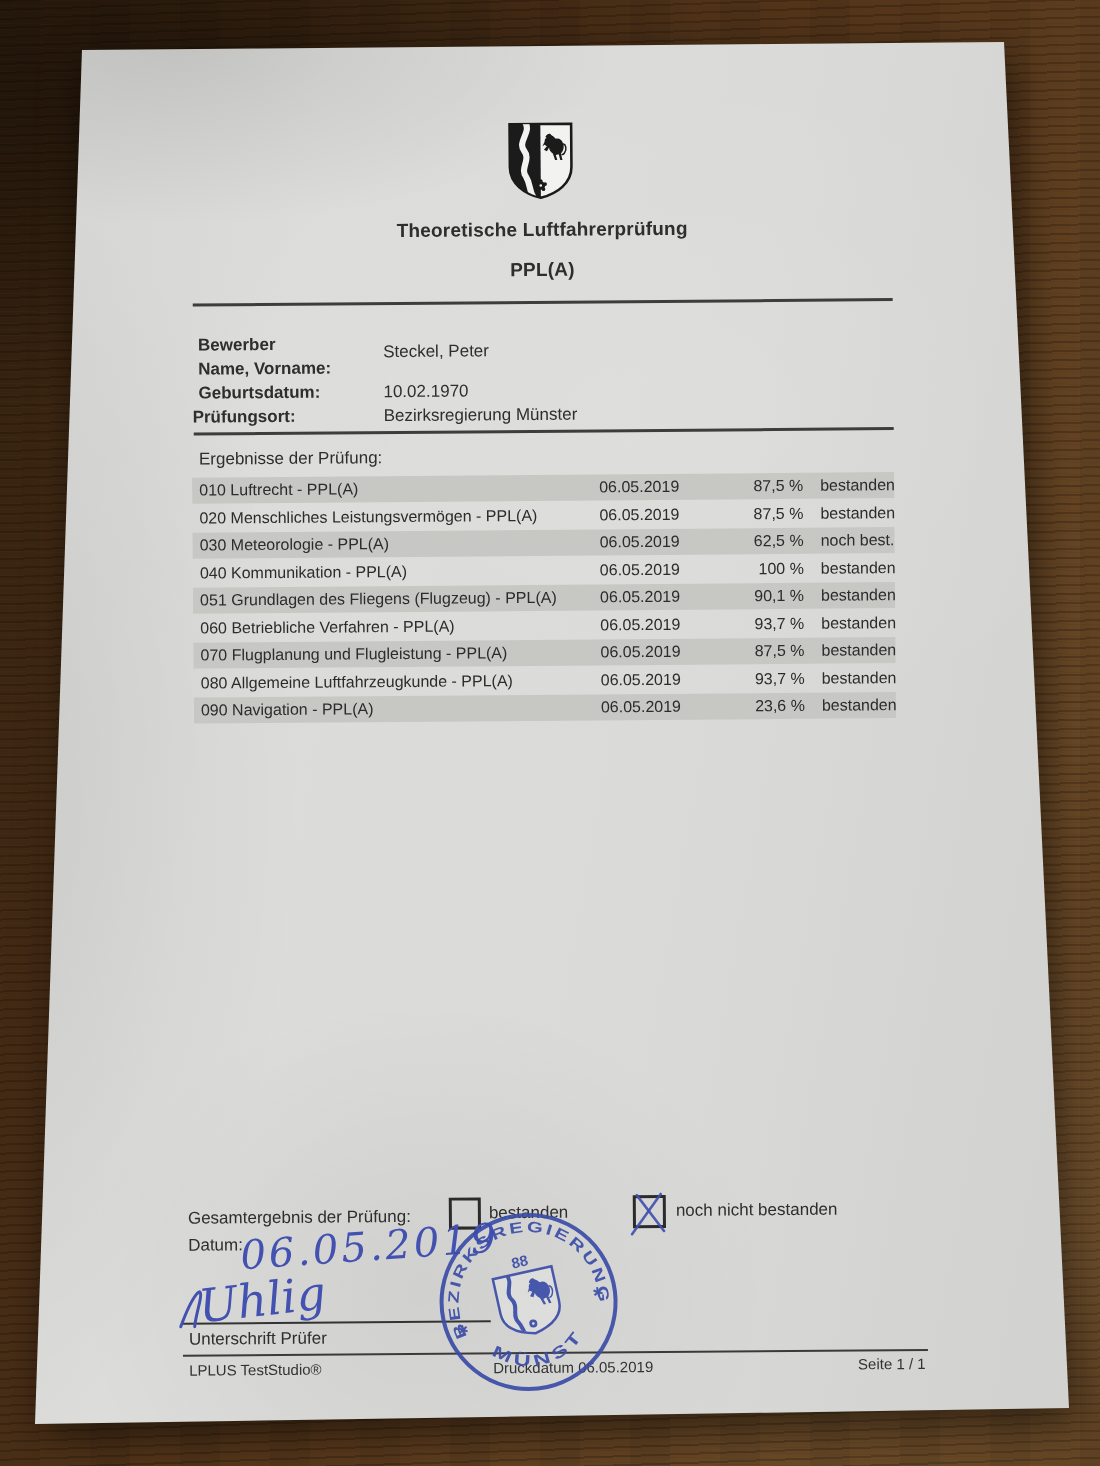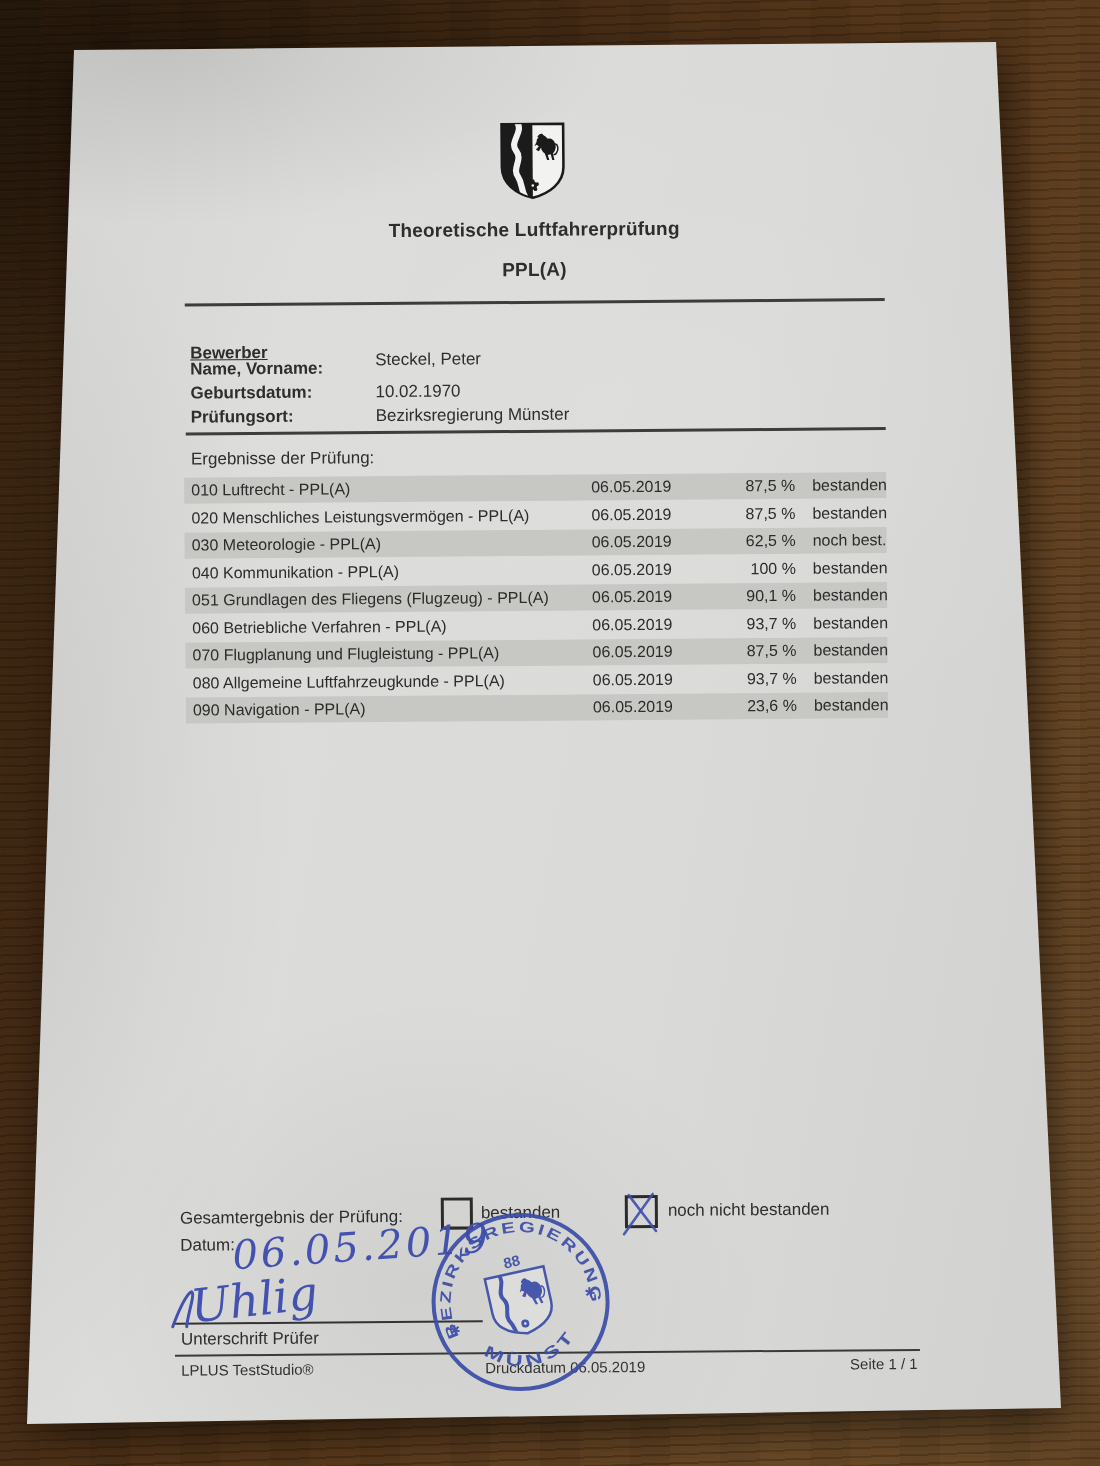--- a/index.html
+++ b/index.html
@@ -7,21 +7,21 @@
     width:1100px;height:1466px;overflow:hidden;position:relative;
     font-family:"Liberation Sans",sans-serif;
     background:
       radial-gradient(ellipse 900px 500px at 12% 6%, rgba(0,0,0,.38), transparent 65%),
       radial-gradient(ellipse 800px 600px at 95% 85%, rgba(255,210,150,.10), transparent 60%),
       repeating-linear-gradient(178deg, rgba(15,8,3,.22) 0 2px, transparent 2px 9px),
       repeating-linear-gradient(181deg, rgba(80,50,22,.18) 0 1px, transparent 1px 6px),
       repeating-linear-gradient(90deg, rgba(0,0,0,.06) 0 40px, transparent 40px 90px),
       linear-gradient(115deg,#32200f 0%,#492e16 30%,#59391c 55%,#684826 80%,#5e4020 100%);
   }
-  .paper-wrap{position:absolute;inset:0;filter:drop-shadow(6px 14px 22px rgba(0,0,0,.55));}
+  .paper-wrap{position:absolute;inset:0;filter:drop-shadow(6px 14px 22px rgba(0,0,0,.55));margin-left:8px;}
   .paper{
     position:absolute;inset:0;
     clip-path:polygon(74px 50px, 996px 42px, 1061px 1408px, 27px 1424px);
     background:
       radial-gradient(ellipse 620px 260px at 16% 3%, rgba(0,0,0,.10), transparent 70%),
       radial-gradient(ellipse 420px 900px at 0% 55%, rgba(0,0,0,.06), transparent 70%),
       radial-gradient(ellipse 500px 420px at 38% 88%, rgba(0,0,0,.05), transparent 70%),
       radial-gradient(ellipse 760px 520px at 60% 28%, rgba(255,255,255,.09), transparent 70%),
       linear-gradient(100deg,#d4d4d2,#dcdcda 25%,#dadad8 60%,#d2d2d0 92%);
   }
@@ -81,27 +81,27 @@
           <circle cx="27.8" cy="60.6" r="1.8" fill="#1b1b1b"></circle>
           <circle cx="32" cy="62" r="1.3" fill="#f2f2f0"></circle>
         </g>
       </svg>
 
       <div class="center-line doc-title" style="top:219px;">Theoretische Luftfahrerprüfung</div>
       <div class="center-line doc-title" style="top:259px;">PPL(A)</div>
 
       <div class="rule" style="left:188px;top:301px;width:700px;"></div>
 
-      <div class="abs lbl b" style="left:193px;top:341px;text-decoration:underline;">Bewerber</div>
+      <div class="abs lbl b" style="left:193px;top:333px;">Bewerber</div>
 
       <div class="abs lbl b" style="left:193px;top:357px;">Name, Vorname:</div>
-      <div class="abs lbl" style="left:378px;top:349px;">Steckel, Peter</div>
+      <div class="abs lbl" style="left:378px;top:341px;">Steckel, Peter</div>
       <div class="abs lbl b" style="left:193px;top:381px;">Geburtsdatum:</div>
       <div class="abs lbl" style="left:378px;top:381px;">10.02.1970</div>
-      <div class="abs lbl b" style="left:193px;top:405px;">Prüfungsort:</div>
+      <div class="abs lbl b" style="left:187px;top:405px;">Prüfungsort:</div>
       <div class="abs lbl" style="left:378px;top:405px;">Bezirksregierung Münster</div>
 
       <div class="rule" style="left:188px;top:430px;width:700px;"></div>
 
       <div class="abs section-head" style="left:193px;top:447px;">Ergebnisse der Prüfung:</div>
 
       <div class="results">
         <div class="rrow shaded">
           <span class="subj">010 Luftrecht - PPL(A)</span>
           <span class="date">06.05.2019</span>

